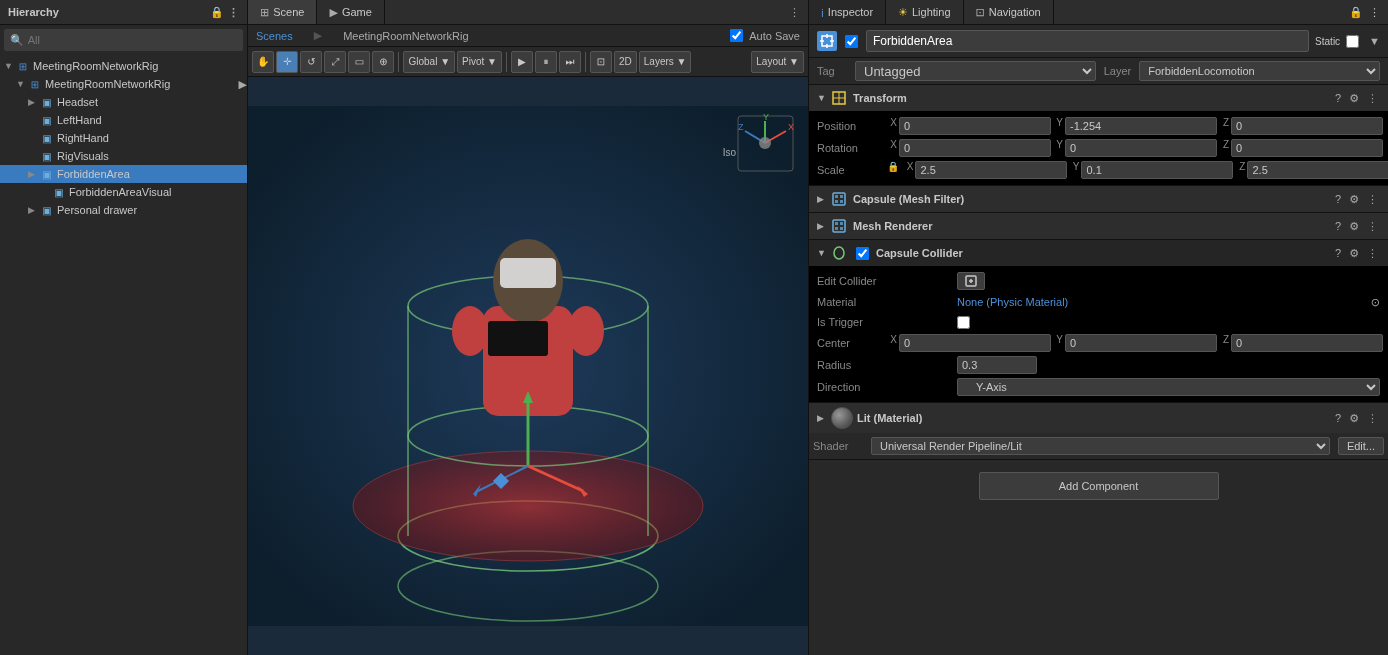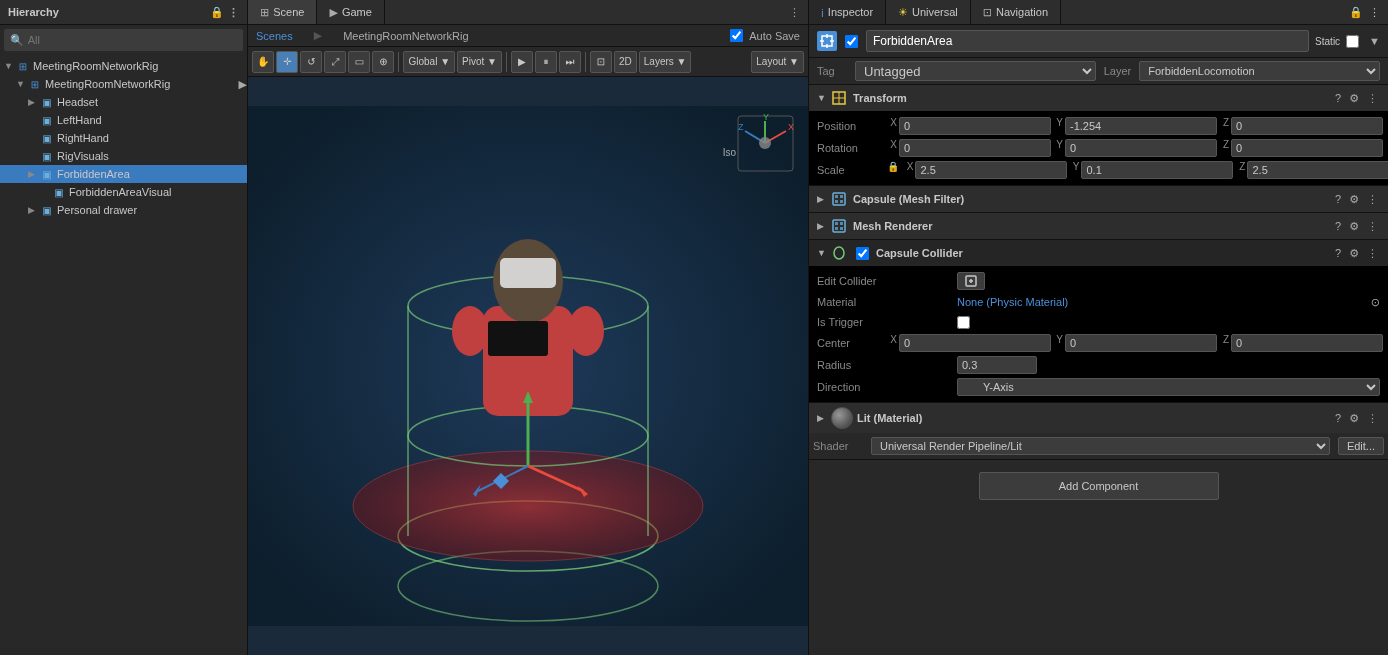--- a/index.html
+++ b/index.html
@@ -66,21 +66,21 @@
     .component-actions { display: flex; gap: 4px; margin-left: auto; }
     .component-action-btn { color: #aaa; font-size: 11px; cursor: pointer; padding: 0 2px; }
 
     .component-body { padding: 4px 8px; background: #000000; }
     .prop-row { display: flex; align-items: center; min-height: 20px; padding: 2px 0; }
     .prop-label { color: #888; font-size: 11px; min-width: 70px; max-width: 140px; width: 140px; padding-right: 8px; }
     .prop-value { flex: 1; display: flex; align-items: center; gap: 4px; }
     .xyz-group { display: flex; gap: 2px; flex: 1; }
     .xyz-label { font-size: 10px; color: #888; width: 10px; text-align: right; }
     .xyz-input { background: #3c3c3c; border: 1px solid #555; border-radius: 2px; color: #c8c8c8; font-size: 11px; padding: 1px 4px; height: 18px; outline: none; flex: 1; min-width: 50px; }
-    .prop-select { background: #3c3c3c; border: 1px solid #555; border-radius: 2px; color: #c8c8c8; font-size: 11px; padding: 1px 21px; height: 18px; flex: 1; outline: none; }
+    .prop-select { background: #3c3c3c; border: 1px solid #555; border-radius: 2px; color: #c8c8c8; font-size: 11px; padding: 1px 14px; height: 18px; flex: 1; outline: none; }
     .prop-number { background: #3c3c3c; border: 1px solid #555; border-radius: 2px; color: #c8c8c8; font-size: 11px; padding: 1px 4px; height: 18px; width: 80px; outline: none; }
 
     
     .material-section { border-bottom: 1px solid #111; }
     .material-header { display: flex; align-items: center; padding: 4px 8px; height: 30px; background: #2d2d2d; gap: 4px; }
     .material-preview { width: 22px; height: 22px; background: radial-gradient(circle at 35% 35%, #999, #333); border-radius: 50%; flex-shrink: 0; border: 1px solid #555; }
     .material-name { font-size: 11px; font-weight: bold; flex: 1; }
     .shader-row { display: flex; align-items: center; padding: 4px 4px; gap: 8px; }
     .shader-label { color: #888; font-size: 11px; min-width: 50px; }
     .shader-select { background: #3c3c3c; border: 1px solid #555; border-radius: 2px; color: #c8c8c8; font-size: 11px; padding: 1px 4px; height: 18px; flex: 1; outline: none; }
@@ -292,21 +292,21 @@
 
   <div class="inspector-panel">
 
     <div class="inspector-tabs">
       <div class="inspector-tab active">
         <span style="color:#4a90d9;">ℹ</span>
         <span>Inspector</span>
       </div>
       <div class="inspector-tab">
         <span style="color:#e8c840;">☀</span>
-        <span>Universal</span>
+        <span>Lighting</span>
       </div>
       <div class="inspector-tab">
         <span style="color:#aaa;">⊡</span>
         <span>Navigation</span>
       </div>
       <div style="margin-left:auto;display:flex;align-items:center;padding:0 8px;gap:6px;">
         <span>🔒</span>
         <span>⋮</span>
       </div>
     </div>

